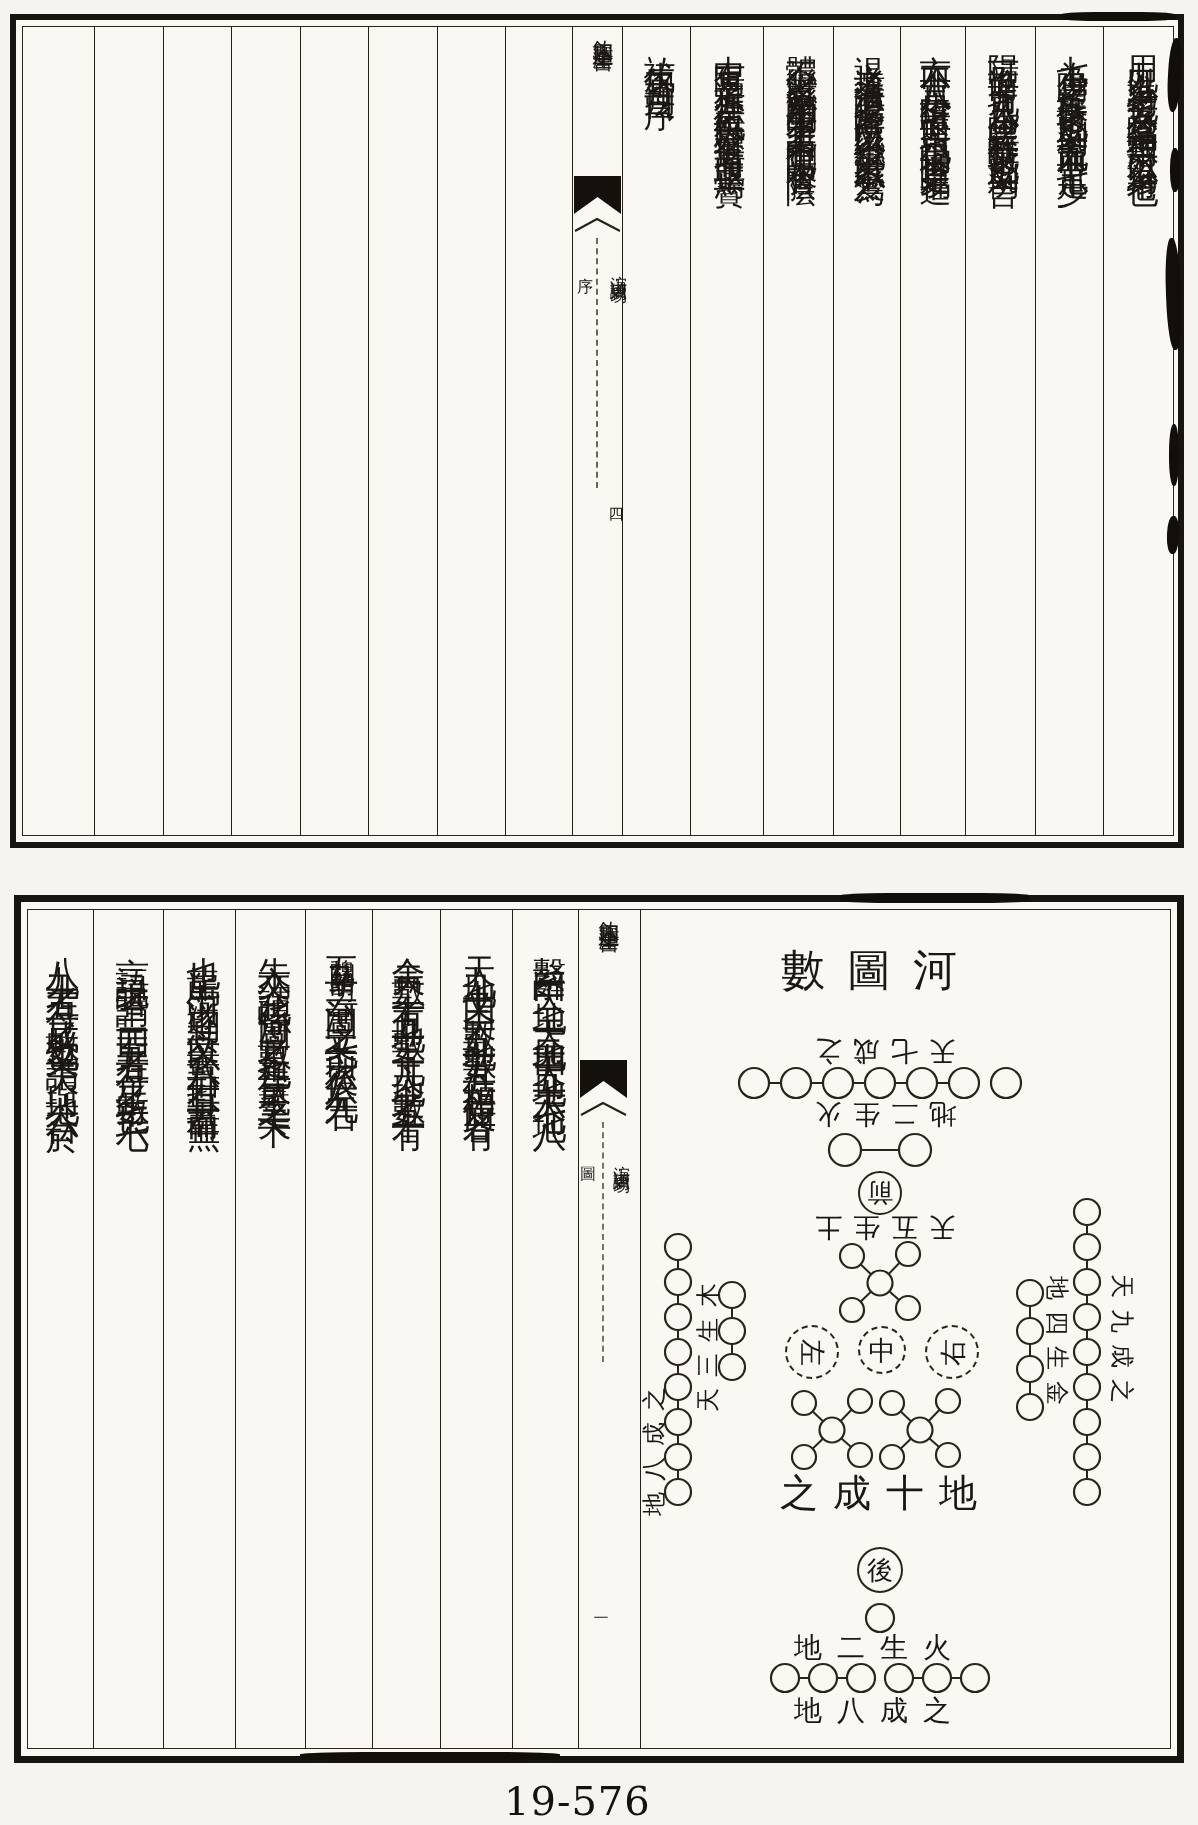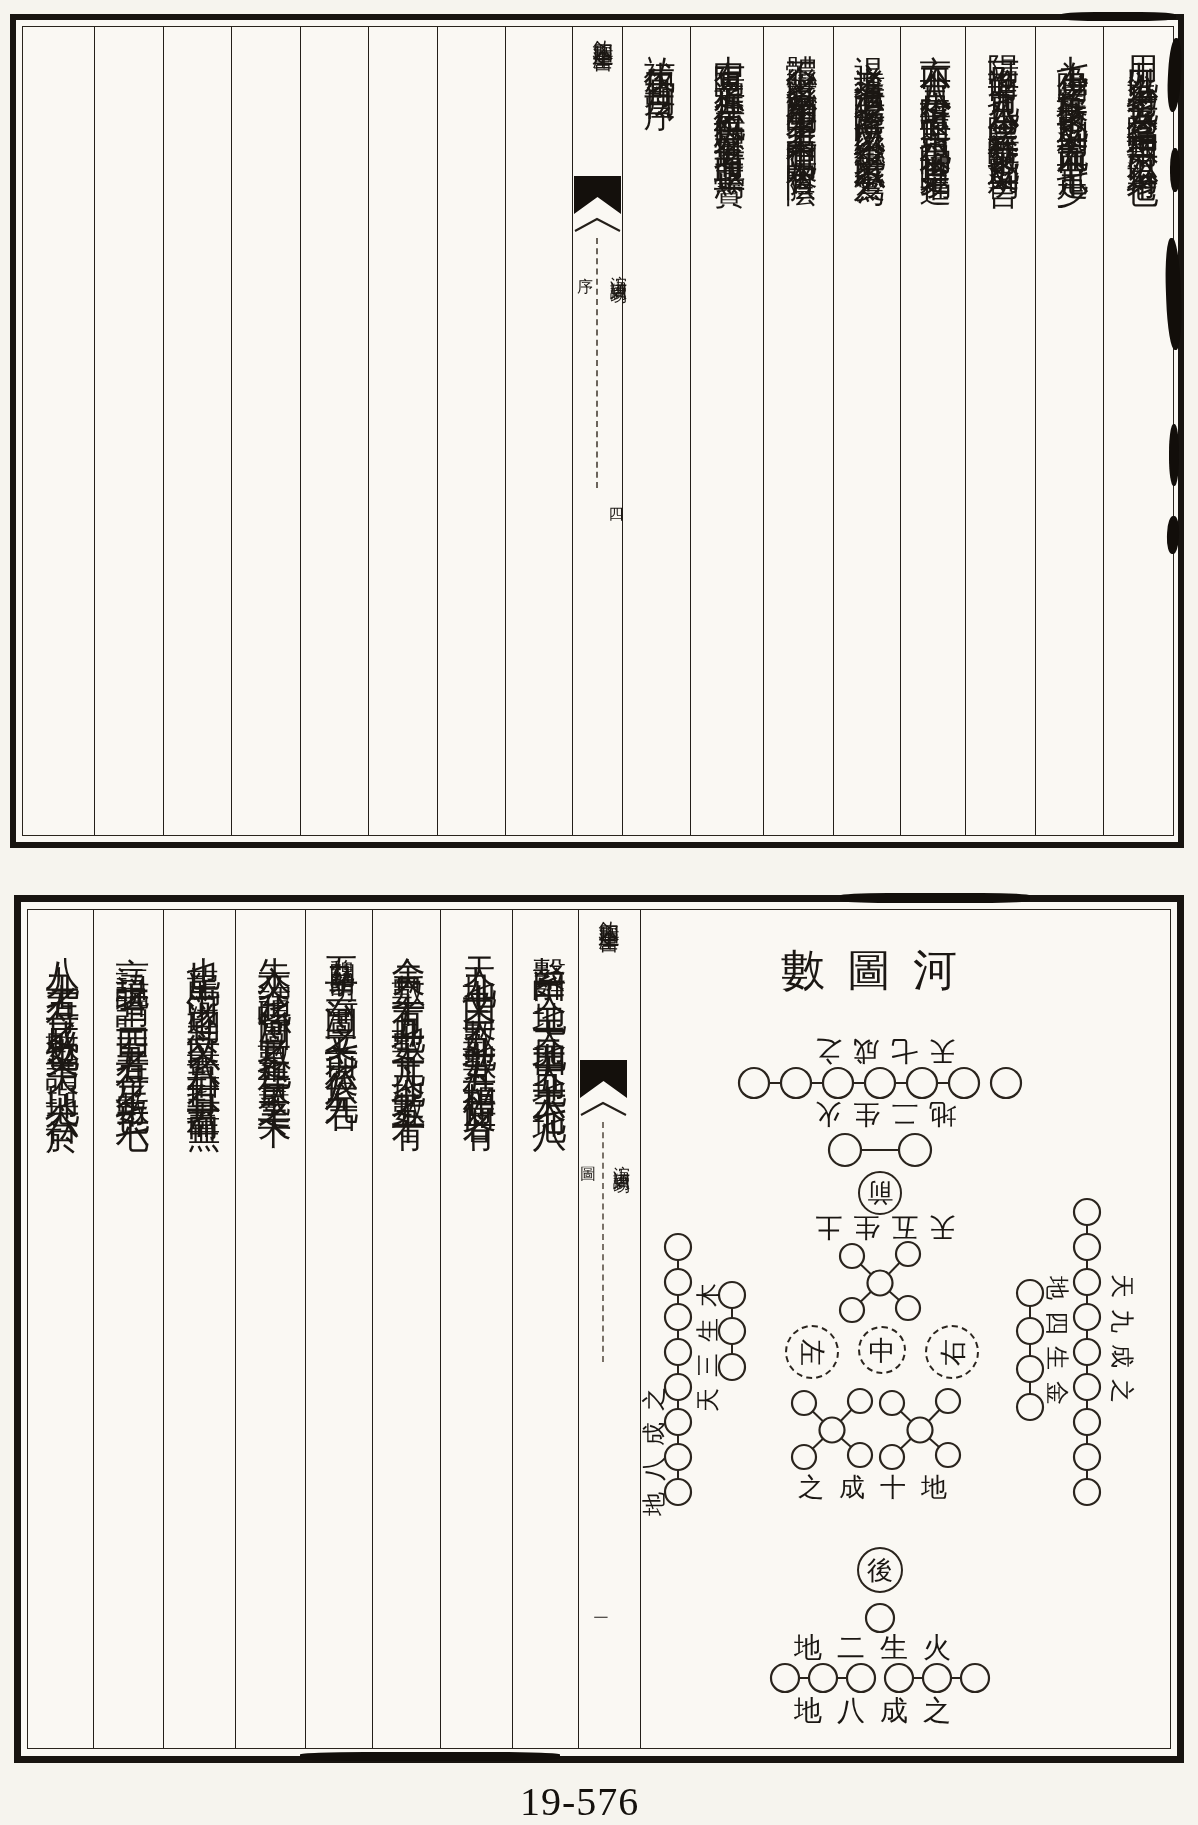--- a/index.html
+++ b/index.html
@@ -36,21 +36,21 @@
     clip-path:polygon(0 0,100% 0,100% 100%,50% 55%,0 100%);
   }
   .fold-dash{position:absolute;width:0;border-left:2px dashed #6b645b;}
   .hlabel{
     position:absolute;text-align:center;line-height:1;
     white-space:nowrap;
   }
   .inv{transform:rotate(180deg);}
   .dg-title{font-size:44px;letter-spacing:22px;}
   .dg-formula{font-size:27px;letter-spacing:11px;}
-  .dg-formula-b{font-size:26px;letter-spacing:15px;}
+  .dg-formula-b{font-size:38px;letter-spacing:15px;}
   .side-label{font-size:24px;letter-spacing:11px;width:150px;}
   .rot90{transform:rotate(90deg);}
   .rotm90{transform:rotate(-90deg);}
   .ocircle{
     position:absolute;border:2px solid #2a241d;border-radius:50%;
     display:flex;align-items:center;justify-content:center;
     background:transparent;box-sizing:border-box;
   }
   .ocircle.dashed{border-style:dashed;}
   .ocircle span{display:block;line-height:1;}
@@ -278,13 +278,13 @@
 <div class="hlabel side-label rot90" style="left:982px;top:1334px;">地四生金</div>
 <div class="hlabel side-label rot90" style="left:1047px;top:1332px;">天九成之</div>
 
 <div class="ocircle" style="left:857px;top:1547px;width:46px;height:46px;">
   <span style="font-size:26px;">後</span>
 </div>
 
 <div class="hlabel dg-formula-b" style="left:780px;top:1634px;width:200px;font-size:28px;">地二生火</div>
 <div class="hlabel dg-formula-b" style="left:780px;top:1697px;width:200px;font-size:28px;">地八成之</div>
 
-<div class="footer-num" style="left:520px;top:1778px;font-family:Liberation Serif, serif;">19-576</div>
+<div class="footer-num" style="left:504px;top:1778px;">19-576</div>
 
 </body></html>

